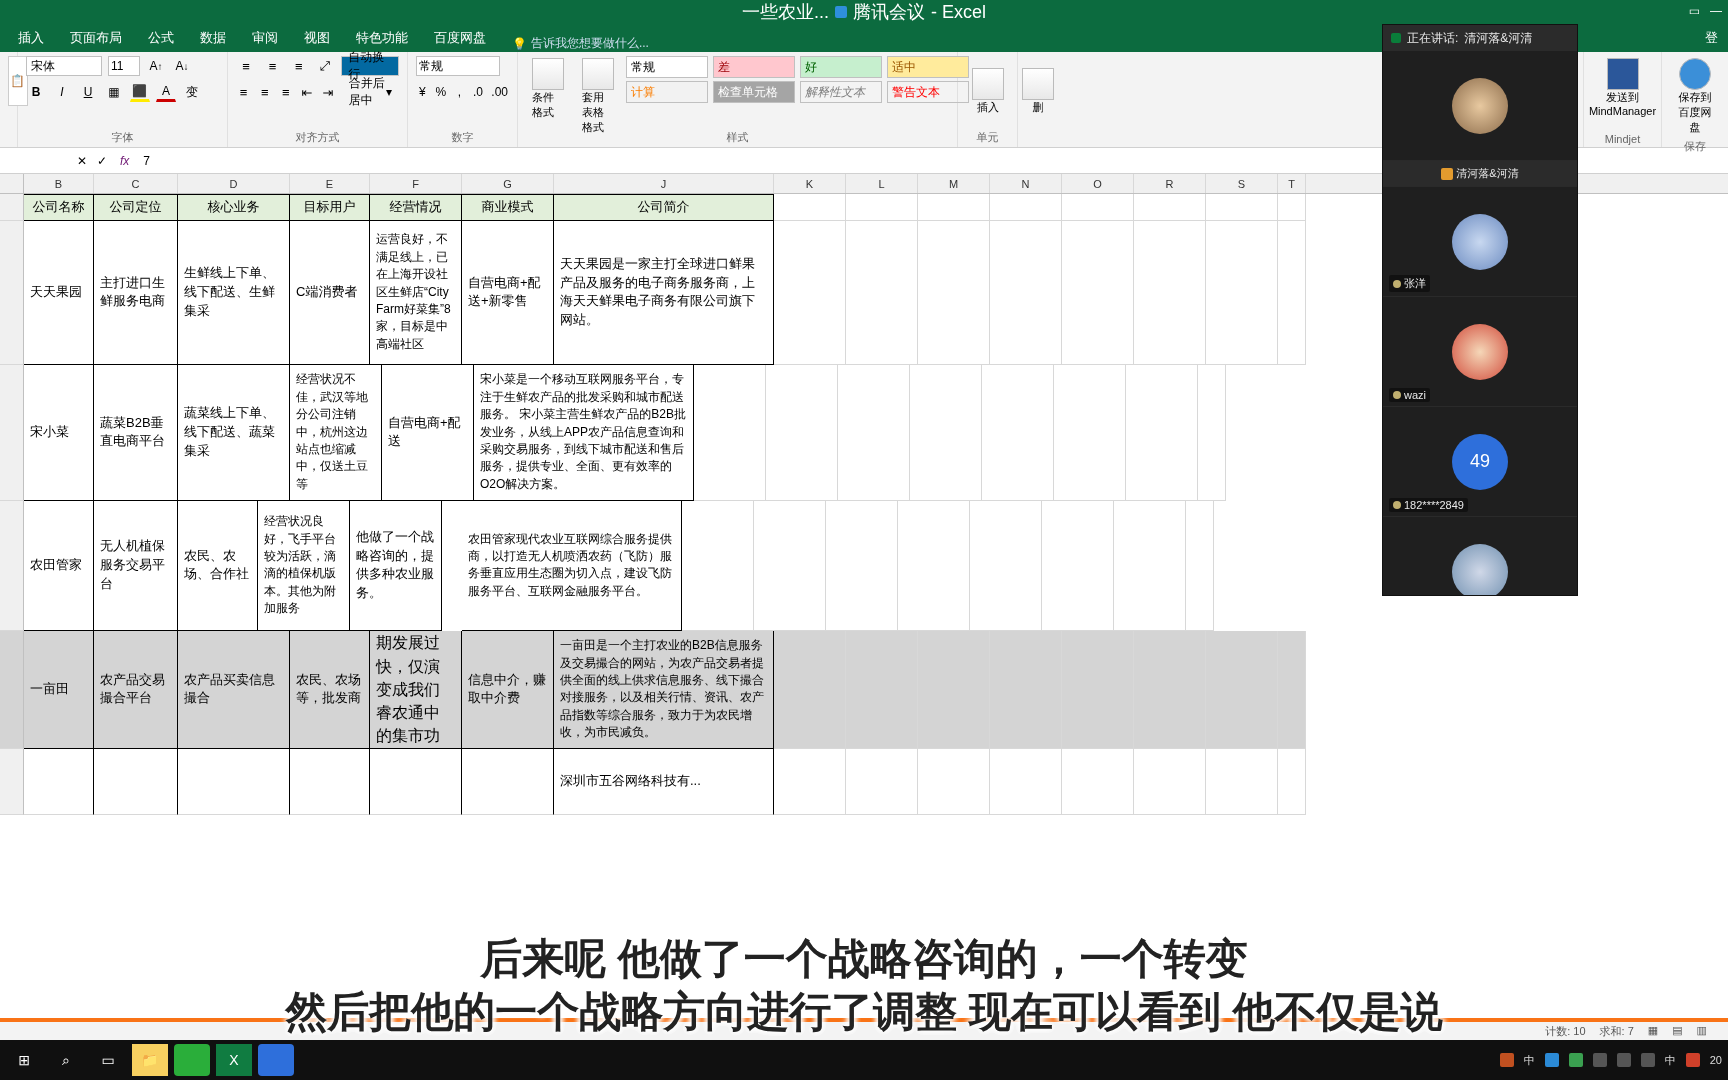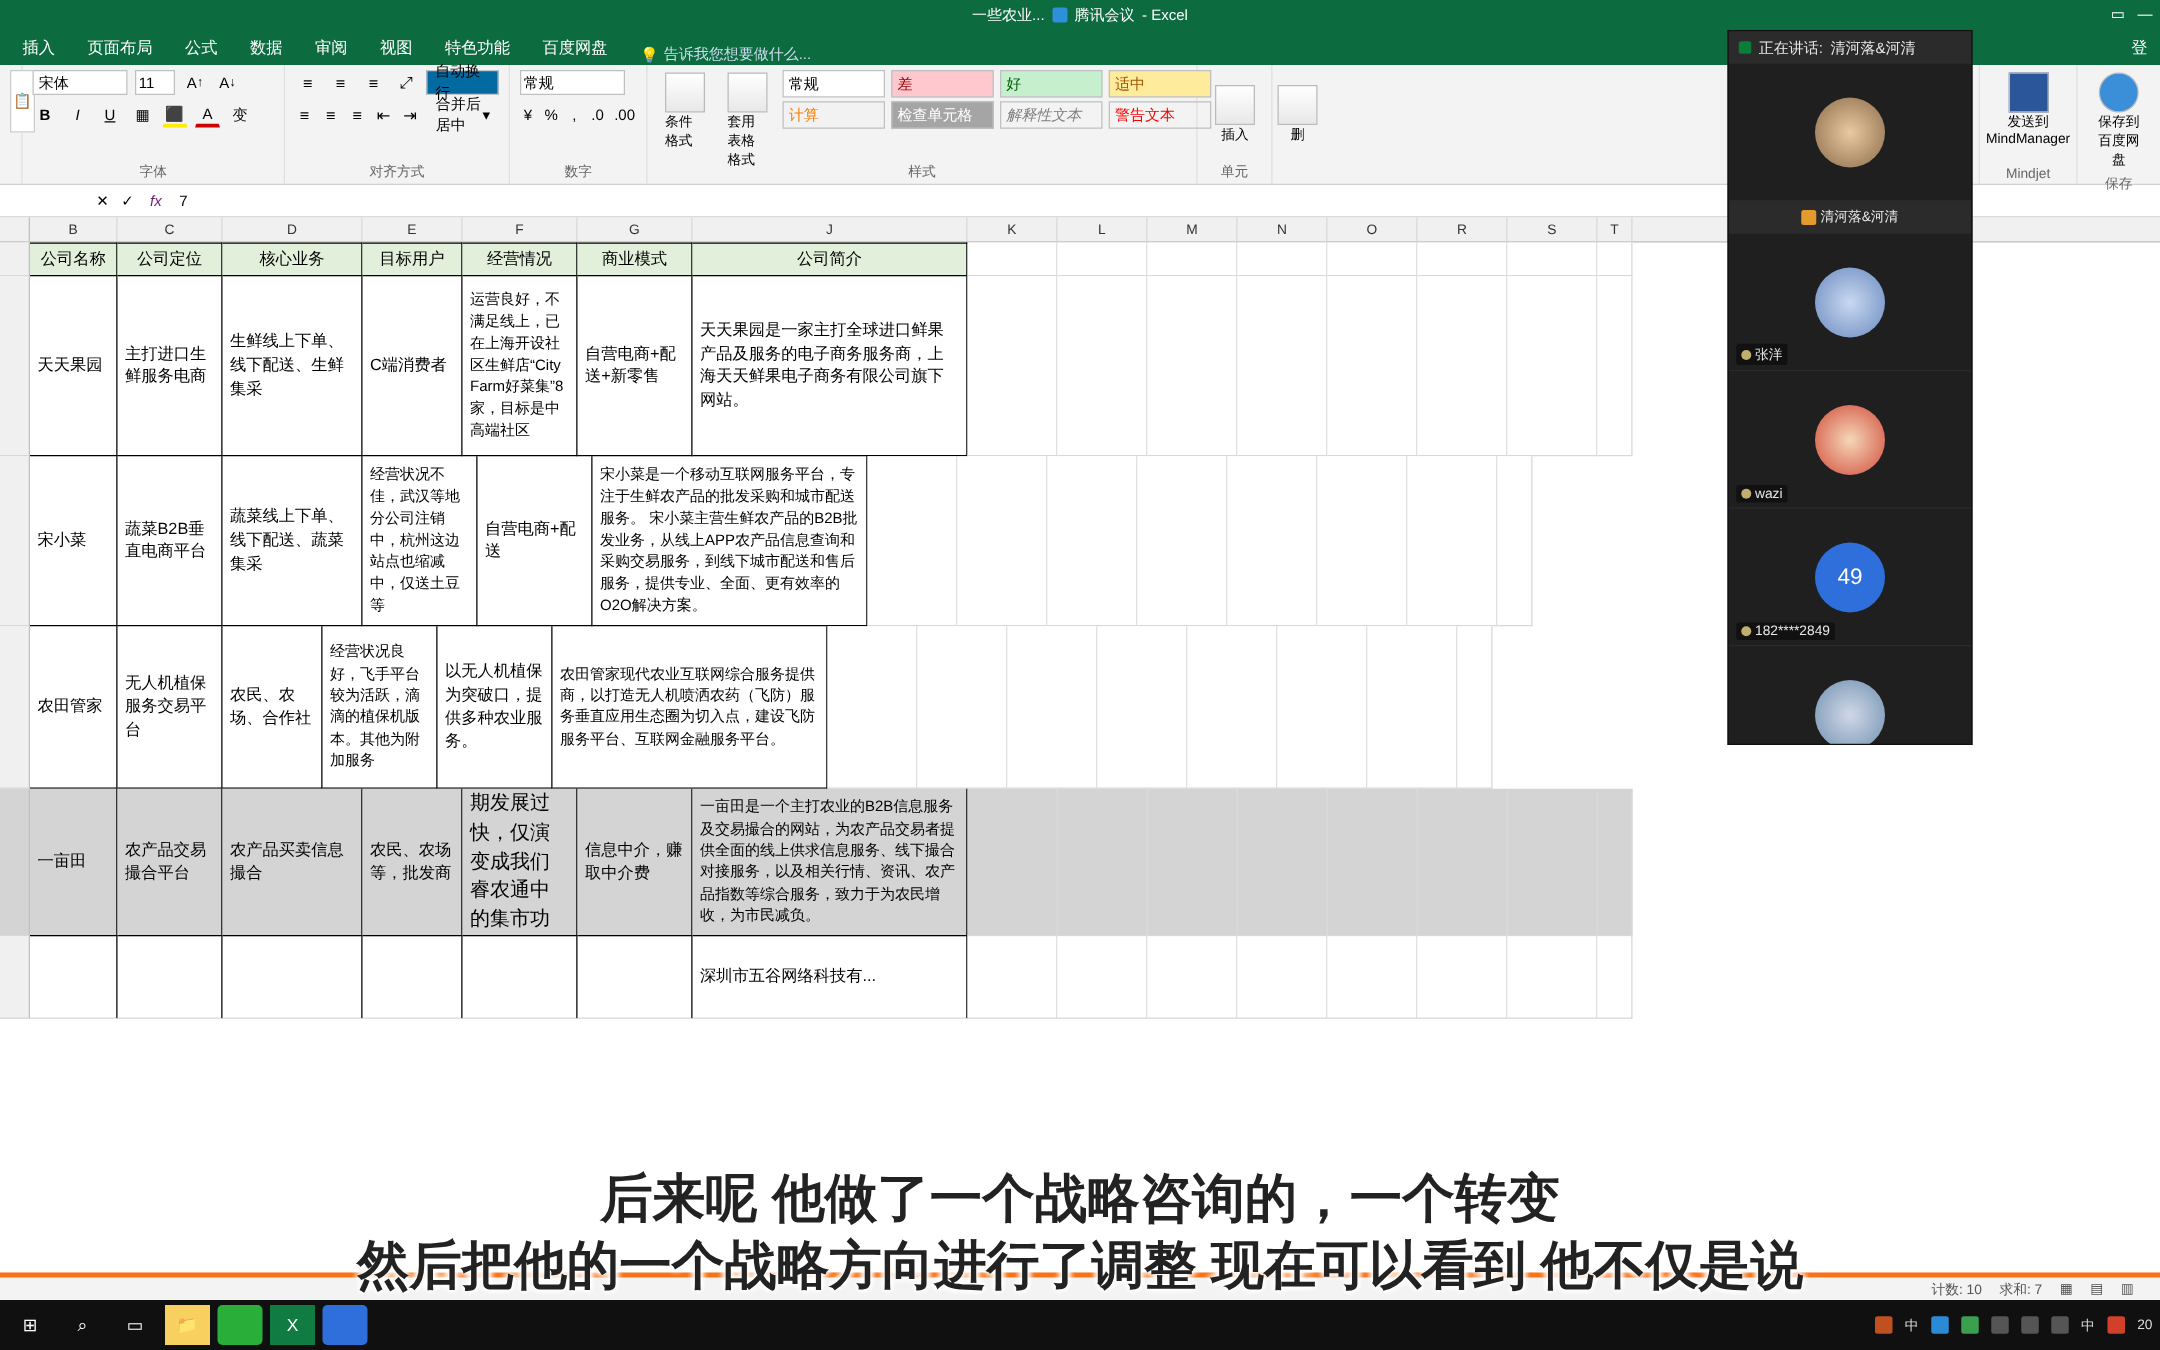--- a/index.html
+++ b/index.html
@@ -1,20 +1,20 @@
 <!DOCTYPE html>
 <html><head>
 <meta charset="utf-8">
 <style>
 * { margin: 0; padding: 0; box-sizing: border-box; font-family: "Microsoft YaHei", SimSun, sans-serif; }
 body { background: #fff; overflow: hidden; width: 1728px; height: 1080px; position: relative; font-size: 13px; }
 
 
 .window-bar { background: #0c6b3f; height: 24px; display: flex; align-items: center; color: #fff; padding: 0 8px; justify-content: center; }
-.window-title { font-size: 12px; display: flex; align-items: center; gap: 6px; }
+.window-title { font-size: 18px; display: flex; align-items: center; gap: 6px; }
 .window-controls { position: absolute; right: 6px; top: 4px; display: flex; gap: 10px; font-size: 12px; color:#fff; }
 
 
 .ribbon-tabs { background: #0c6b3f; height: 28px; display: flex; align-items: flex-end; padding-left: 6px; gap: 2px; }
 .ribbon-tab { padding: 5px 12px; font-size: 13px; color: #fff; cursor: pointer; }
 .ribbon-tabs .tell-me { margin-left: 12px; color: #cde; font-size: 12px; display:flex; align-items:center; gap:4px;}
 .ribbon-tabs .right-tab { margin-left:auto; color:#fff; padding:5px 10px;}
 
 
 .ribbon { background: #f3f3f3; border-bottom:1px solid #d0d0d0; height: 96px; display:flex; }
@@ -353,22 +353,22 @@
         <div class="cell hblank cS"></div>
         <div class="cell hblank cT"></div>
     </div>
 
     <div class="grow" style="height:130px;">
       <div class="rh"></div>
       <div class="cell cA">农田管家</div>
       <div class="cell cB">无人机植保服务交易平台</div>
       <div class="cell cD">农民、农场、合作社</div>
       <div class="cell cE" style="font-size:12px;">经营状况良好，飞手平台较为活跃，滴滴的植保机版本。其他为附加服务</div>
-      <div class="cell cF">以无人机植保为突破口，提供多种农业服务。</div>
-      <div class="cell cG" style="font-size:12px;">农田管家现代农业互联网综合服务提供商，以打造无人机喷洒农药（飞防）服务垂直应用生态圈为切入点，建设飞防服务平台、互联网金融服务平台。</div>
+      <div class="cell cF">他做了一个战略咨询的，提供多种农业服务。</div>
+      <div class="cell cG" style="font-size:12px;margin-left:20px;">农田管家现代农业互联网综合服务提供商，以打造无人机喷洒农药（飞防）服务垂直应用生态圈为切入点，建设飞防服务平台、互联网金融服务平台。</div>
       <div class="cell hblank cK"></div>
         <div class="cell hblank cL"></div>
         <div class="cell hblank cM"></div>
         <div class="cell hblank cN"></div>
         <div class="cell hblank cO"></div>
         <div class="cell hblank cR"></div>
         <div class="cell hblank cS"></div>
         <div class="cell hblank cT"></div>
     </div>
 

